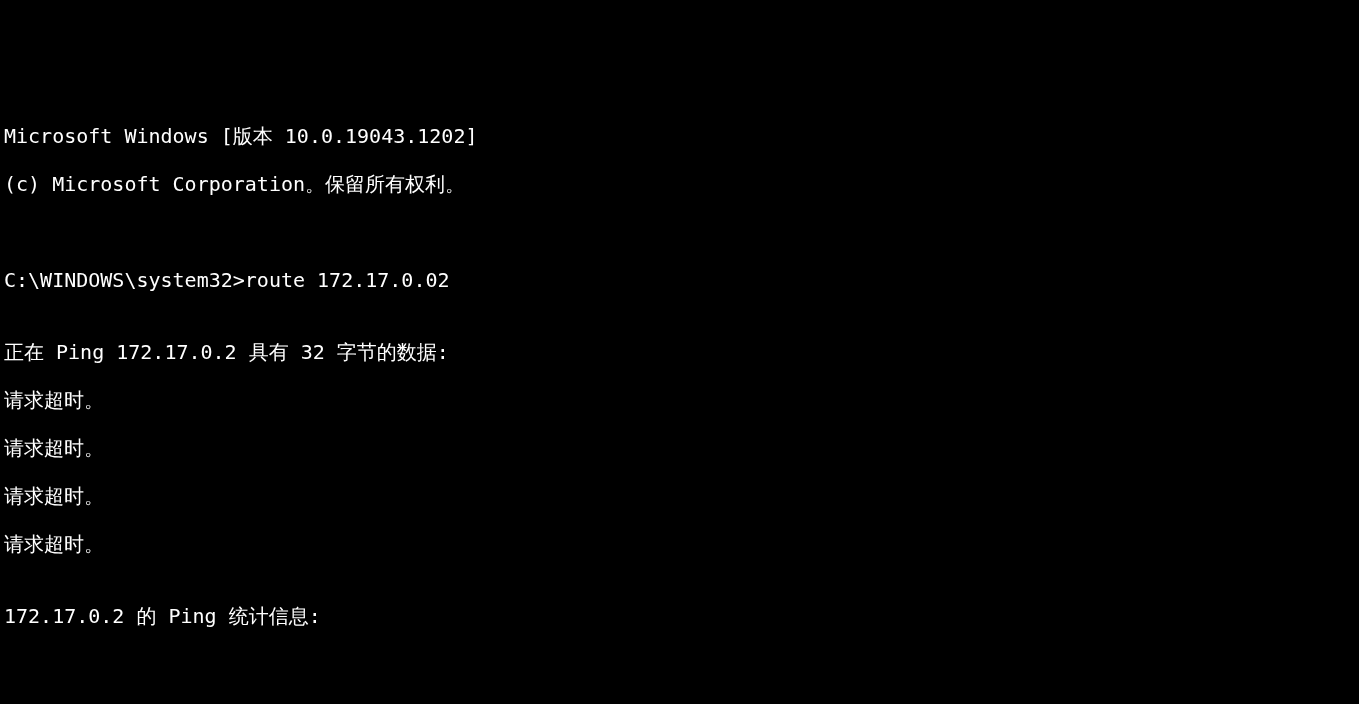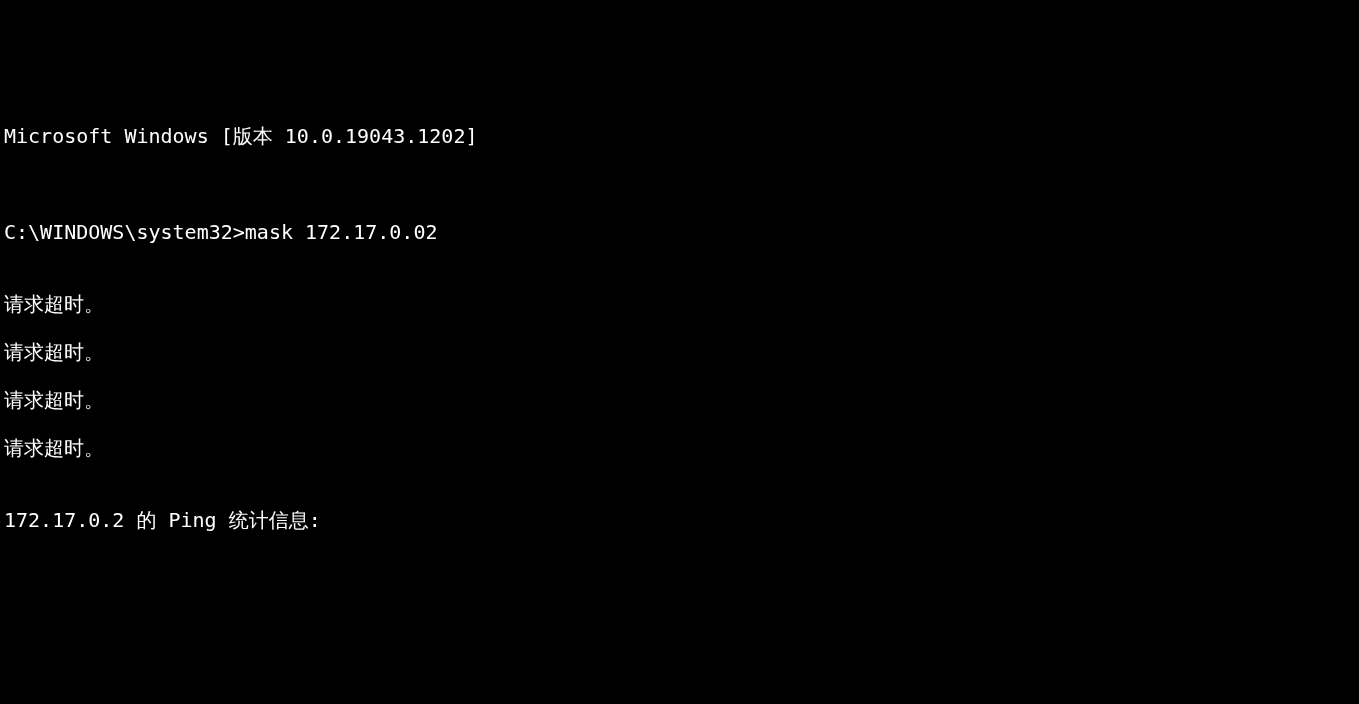--- a/index.html
+++ b/index.html
@@ -23,24 +23,26 @@
       display: block;
     }
   </style>
 </head>
 <body>
 
 
 
 <div>
 <span class="terminal-line">Microsoft Windows [版本 10.0.19043.1202]</span>
+<span class="terminal-line">(c) Microsoft Corporation。保留所有权利。</span>
 <span class="terminal-line"></span>
 <span class="terminal-line"></span>
-<span class="terminal-line"><span>C:\WINDOWS\system32&gt;</span><span>mask 172.17.0.02</span></span>
+<span class="terminal-line"><span>C:\WINDOWS\system32&gt;</span><span>route 172.17.0.02</span></span>
 <span class="terminal-line"></span>
+<span class="terminal-line">正在 Ping 172.17.0.2 具有 32 字节的数据:</span>
 <span class="terminal-line">请求超时。</span>
 <span class="terminal-line">请求超时。</span>
 <span class="terminal-line">请求超时。</span>
 <span class="terminal-line">请求超时。</span>
 <span class="terminal-line"></span>
 <span class="terminal-line">172.17.0.2 的 Ping 统计信息:</span>
 
 <span class="terminal-line"></span>
 
 </div>

